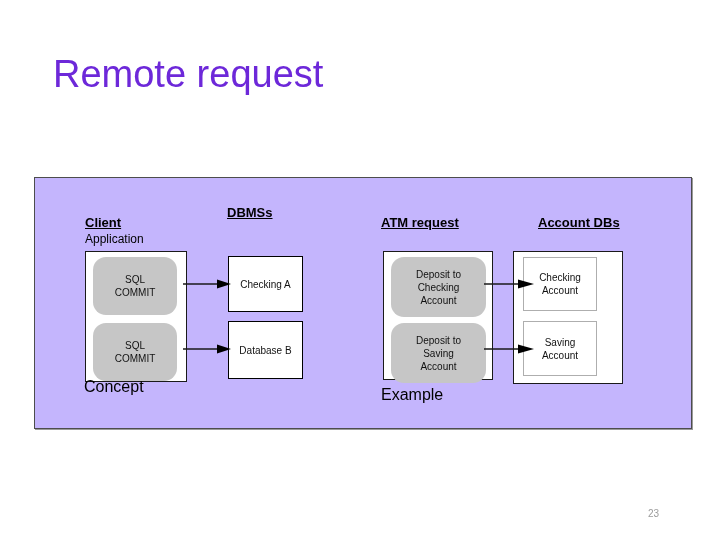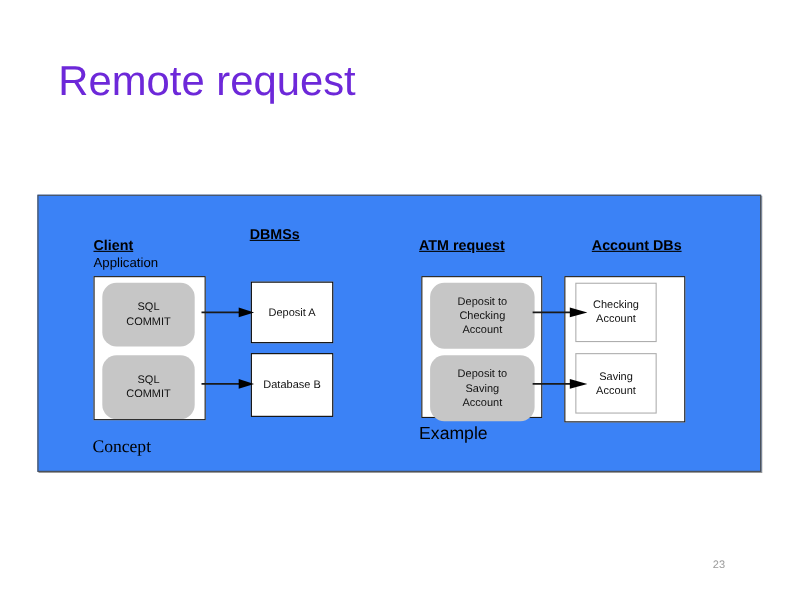--- a/index.html
+++ b/index.html
@@ -28,21 +28,21 @@
   }
 
   
   .figure-frame {
     position: absolute;
     left: 34px;
     top: 177px;
     width: 656px;
     height: 250px;
     border: 1px solid #4d4d4d;
-    background: #3b82f6;
+    background: #c4b5fd;
     box-shadow: 1px 1px 0 #9a9a9a;
   }
 
   
   .col-header {
     position: absolute;
     font-size: 13px;
     font-weight: bold;
     color: #000000;
     text-decoration: underline;
@@ -139,21 +139,21 @@
   .arr-3 { left: 449px; top: 101px; width: 50px; }
   .arr-4 { left: 449px; top: 166px; width: 50px; }
 
   
   .caption {
     position: absolute;
     font-size: 16px;
     color: #000000;
     white-space: nowrap;
   }
-  .cap-concept { left: 49px;  top: 220px; font-family: Liberation Serif, serif; }
+  .cap-concept { left: 49px;  top: 200px; }
   .cap-example { left: 346px; top: 208px; }
 
   
   .page-number {
     position: absolute;
     left: 648px;
     top: 508px;
     font-size: 10px;
     color: #9b9b9b;
   }
@@ -176,21 +176,21 @@
   <div class="gray-box sql-1">
     <span>SQL</span>
     <span>COMMIT</span>
   </div>
   <div class="gray-box sql-2">
     <span>SQL</span>
     <span>COMMIT</span>
   </div>
 
   <div class="db-box db-a">
-    <span>Deposit A</span>
+    <span>Checking A</span>
   </div>
   <div class="db-box db-b">
     <span>Database B</span>
   </div>
 
   <svg class="arrow arr-1" viewBox="0 0 48 10">
     <line x1="0" y1="5" x2="36" y2="5" stroke="#1a1a1a" stroke-width="1.6"></line>
     <polygon points="34,0.5 48,5 34,9.5" fill="#000000"></polygon>
   </svg>
   <svg class="arrow arr-2" viewBox="0 0 48 10">

